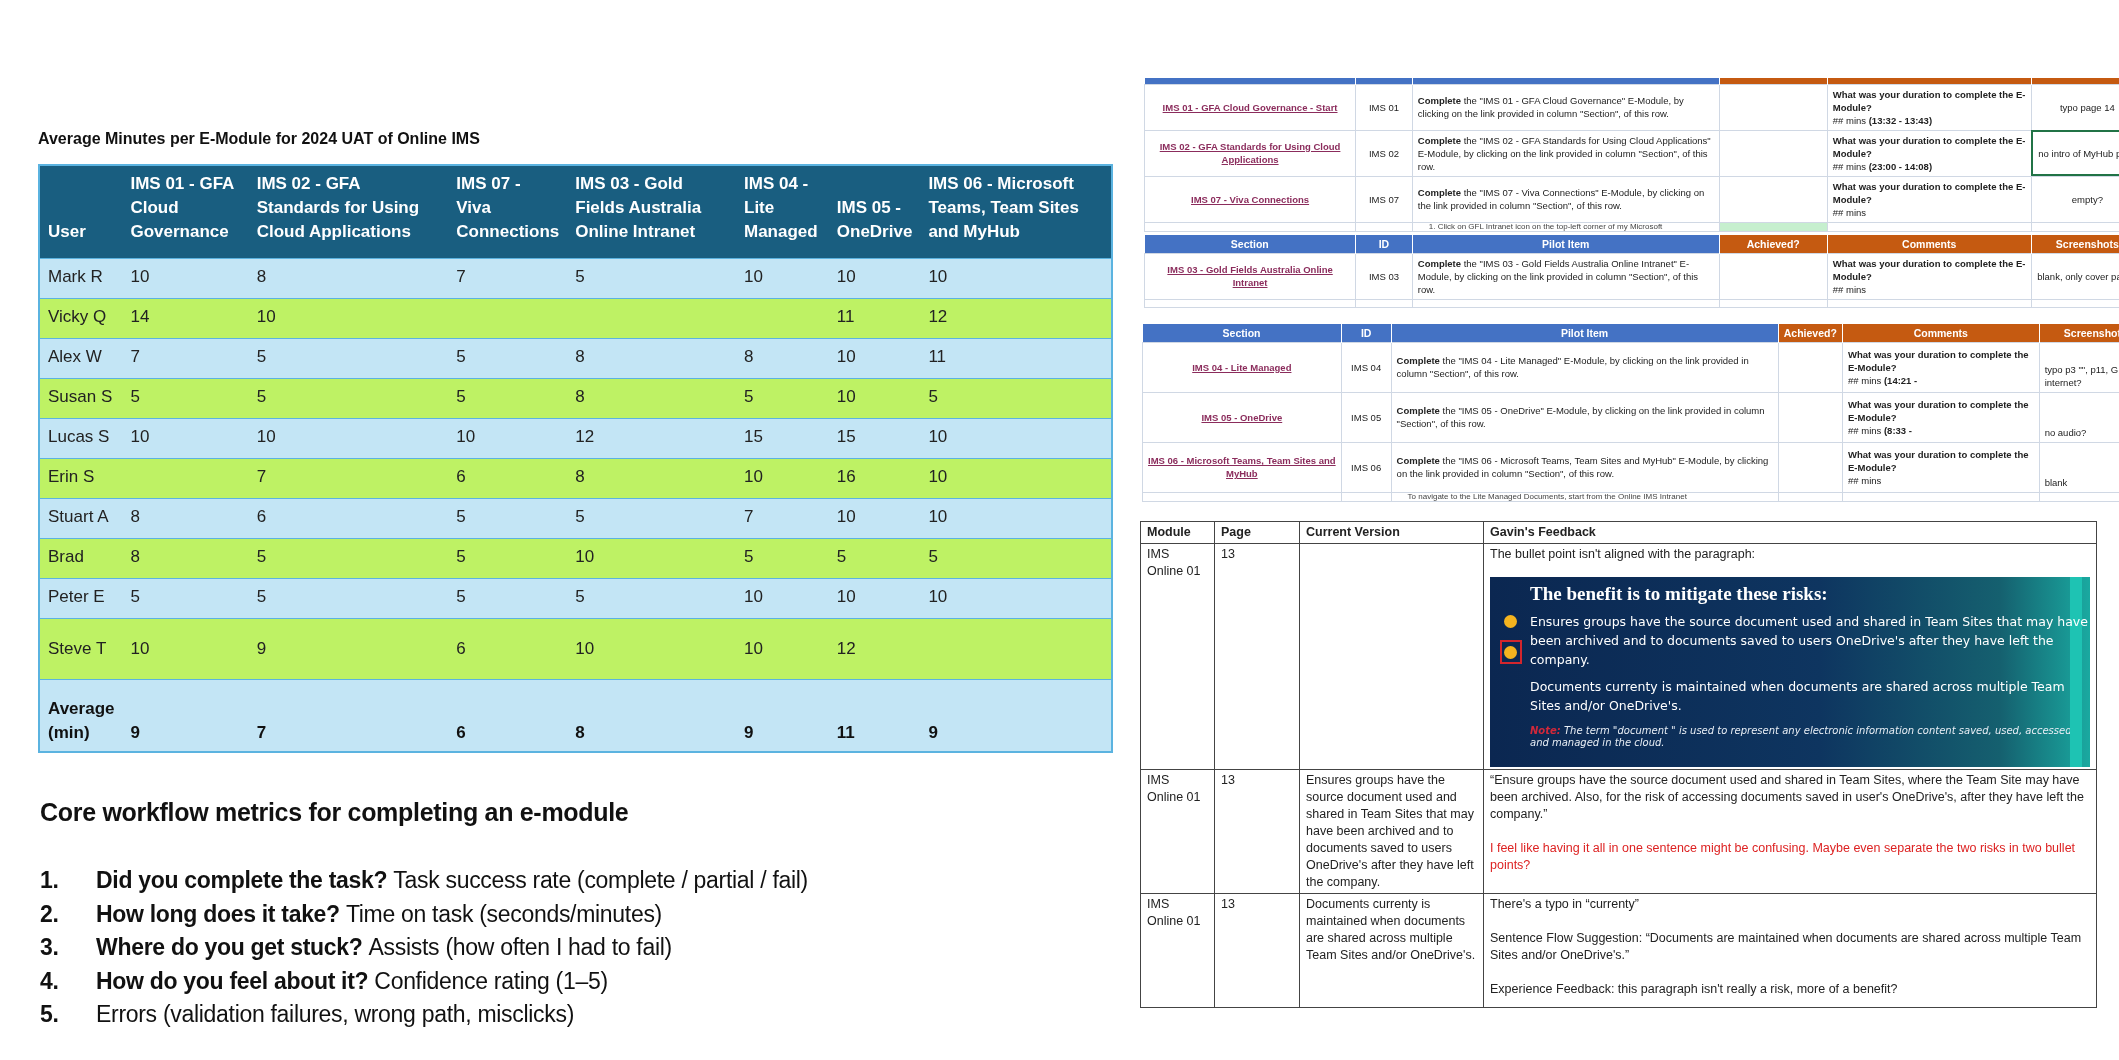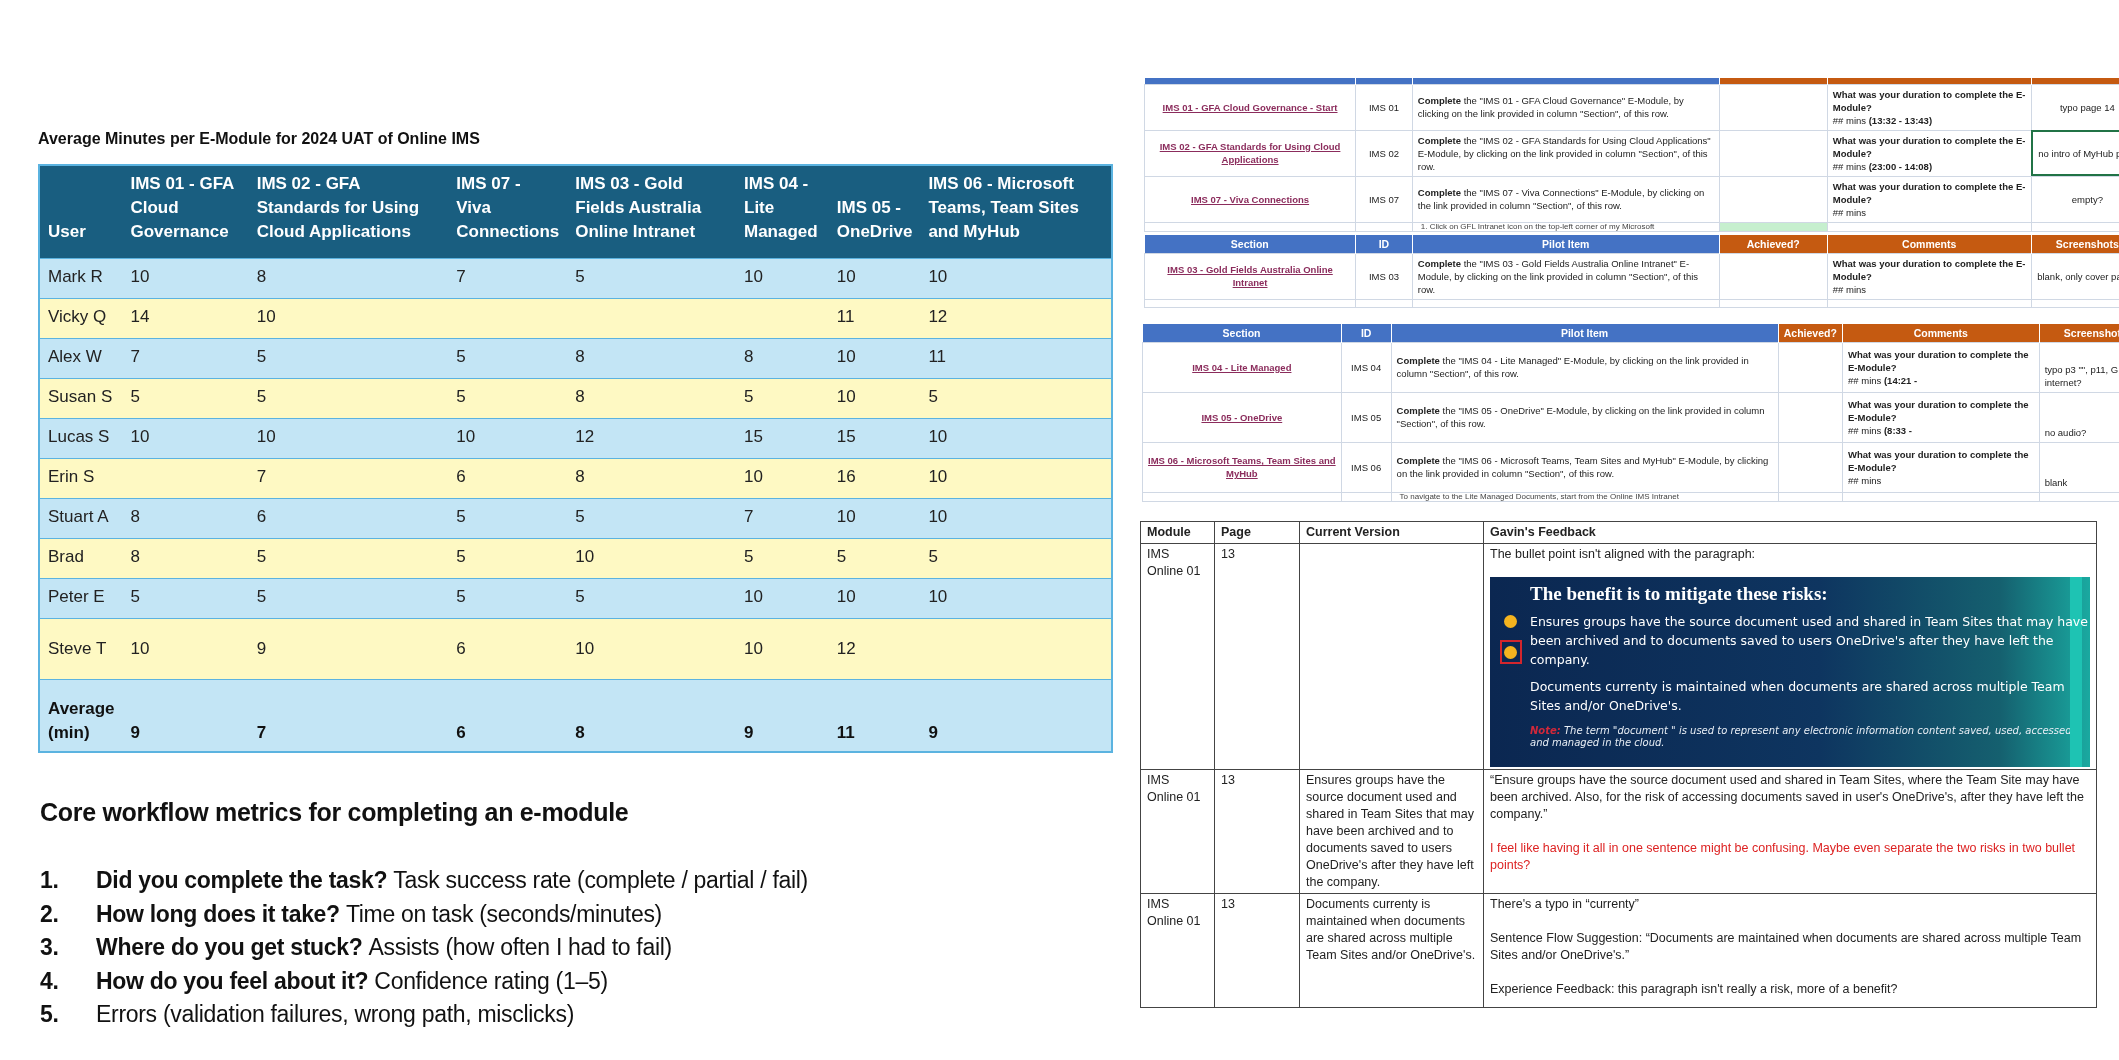--- a/index.html
+++ b/index.html
@@ -5,21 +5,21 @@
   * { box-sizing: border-box; margin: 0; padding: 0; }
   html, body { width: 2119px; height: 1060px; background: #ffffff; overflow: hidden; }
   body { position: relative; font-family: "Liberation Sans", sans-serif; color: #111; }
 
   
   .avg-title { position: absolute; left: 38px; top: 130px; font-size: 16px; font-weight: bold; color: #111; }
   .avg-table { position: absolute; left: 38px; top: 164px; width: 1075px; border-collapse: collapse; border: 2px solid #5bb3e0; font-size: 17px; }
   .avg-table th { background: #195e80; color: #fff; font-weight: bold; text-align: left; vertical-align: bottom; padding: 6px 8px 14px 8px; line-height: 24px; }
   .avg-table td { padding: 6px 8px; height: 40px; vertical-align: top; line-height: 24px; border-top: 1.5px solid #5bb3e0; color: #222; }
   .avg-table tr.odd td { background: #c3e5f5; }
-  .avg-table tr.even td { background: #fef9c3; margin-left: 35px; }
+  .avg-table tr.even td { background: #bef264; margin-left: 35px; }
   .avg-table tr.tall td { height: 61px; vertical-align: middle; }
   .avg-table tr.avg td { background: #c3e5f5; font-weight: bold; height: 72px; vertical-align: bottom; color: #111; }
   .c0 { width: 76px; } .c1 { width: 127px; } .c2 { width: 205px; } .c3 { width: 114px; }
   .c4 { width: 174px; } .c5 { width: 93px; } .c6 { width: 88px; } .c7 { width: 198px; }
 
   
   .metrics-title { position: absolute; left: 40px; top: 798px; font-size: 25px; font-weight: bold; color: #111; font-family: "Liberation Sans", sans-serif; letter-spacing: -0.3px; }
   .metrics-list { position: absolute; left: 40px; top: 864px; list-style: none; font-size: 23px; line-height: 33.5px; color: #111; }
   .metrics-list li { display: flex; white-space: nowrap; letter-spacing: -0.3px; }
   .metrics-list .num { width: 56px; font-weight: bold; }
@@ -30,21 +30,21 @@
   .sheet th { color: #fff; font-weight: bold; text-align: center; height: 18px; font-size: 10.5px; border-right: 1px solid #fff; }
   .sheet th.blue { background: #4472c4; }
   .sheet th.orange { background: #c55a11; }
   .sheet td { border: 1px solid #d0d8e4; padding: 3px 5px; vertical-align: middle; line-height: 13px; background: #fff; }
   .sheet td.sec { text-align: center; color: #8b2c5c; text-decoration: underline; font-weight: bold; }
   .sheet td.id { text-align: center; }
   .sheet td.cmt b { font-weight: bold; }
   .sheet td.shot { text-align: center; }
   .sheet td.shot.bottom { vertical-align: bottom; text-align: left; }
   .sheet td.sel { outline: 2px solid #217346; outline-offset: -2px; }
-  .sheet tr.cut td { height: 8px; padding: 0 8px; overflow: hidden; font-size: 8px; line-height: 8px; color: #444; margin-top: 9px; }
+  .sheet tr.cut td { height: 8px; padding: 0 16px; overflow: hidden; font-size: 8px; line-height: 8px; color: #444; margin-top: 9px; }
   .sheet td.green { background: #c6efce; }
 
   .sheet1 { left: 1144px; top: 78px; width: 1000px; }
   .sheet2 { left: 1144px; top: 235px; width: 1000px; }
   .sheet3 { left: 1142px; top: 324px; width: 1010px; }
 
   
   .fb { position: absolute; left: 1140px; top: 521px; width: 956px; border-collapse: collapse; font-size: 12.5px; color: #222; table-layout: fixed; }
   .fb th, .fb td { border: 1.5px solid #444; padding: 2px 6px; text-align: left; vertical-align: top; line-height: 17px; }
   .fb th { font-weight: bold; height: 20px; }

